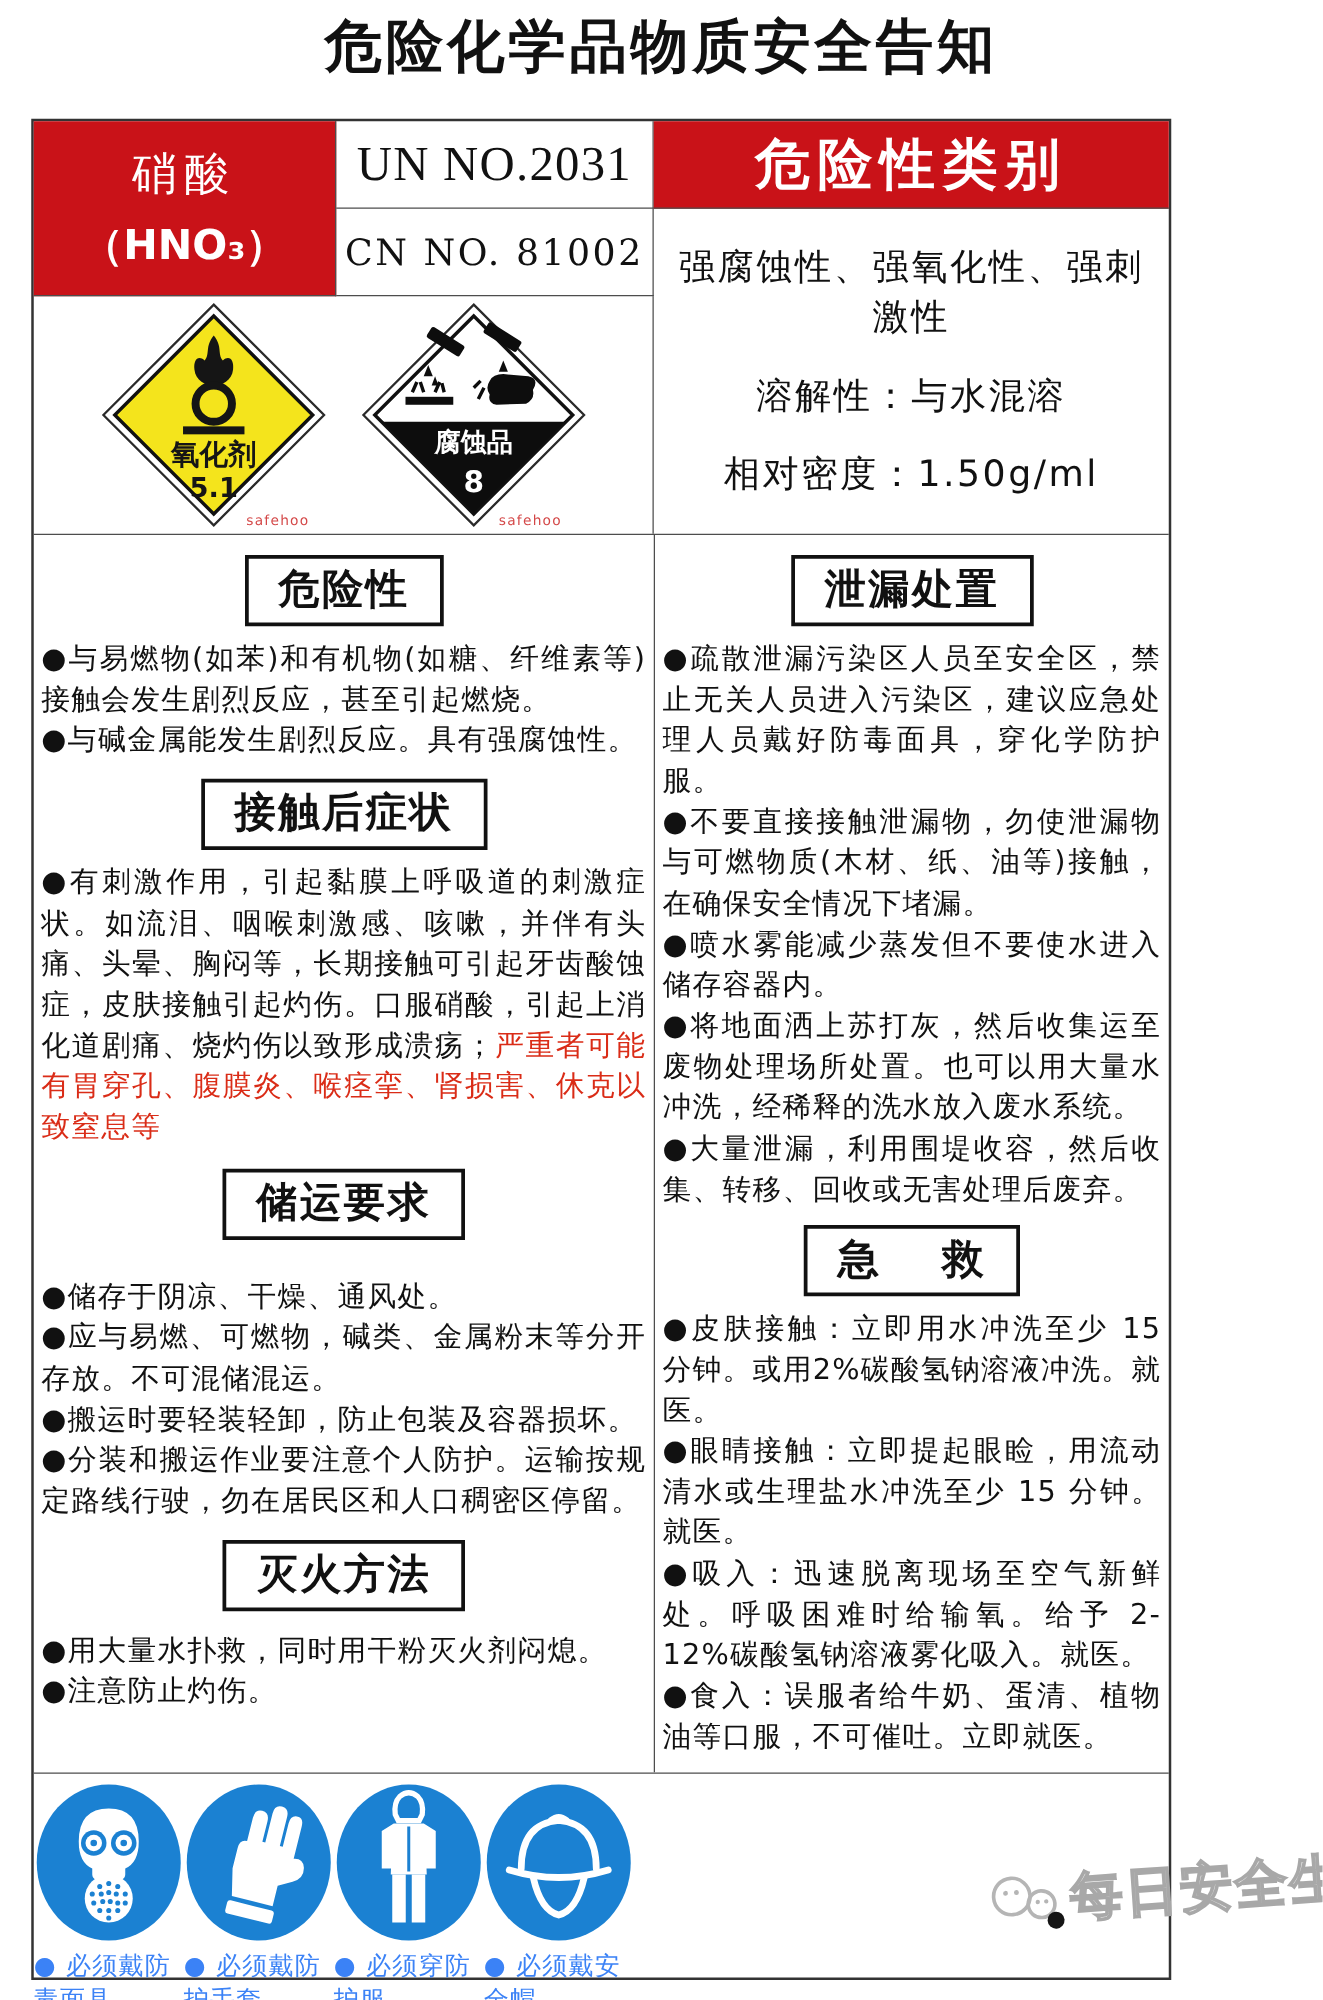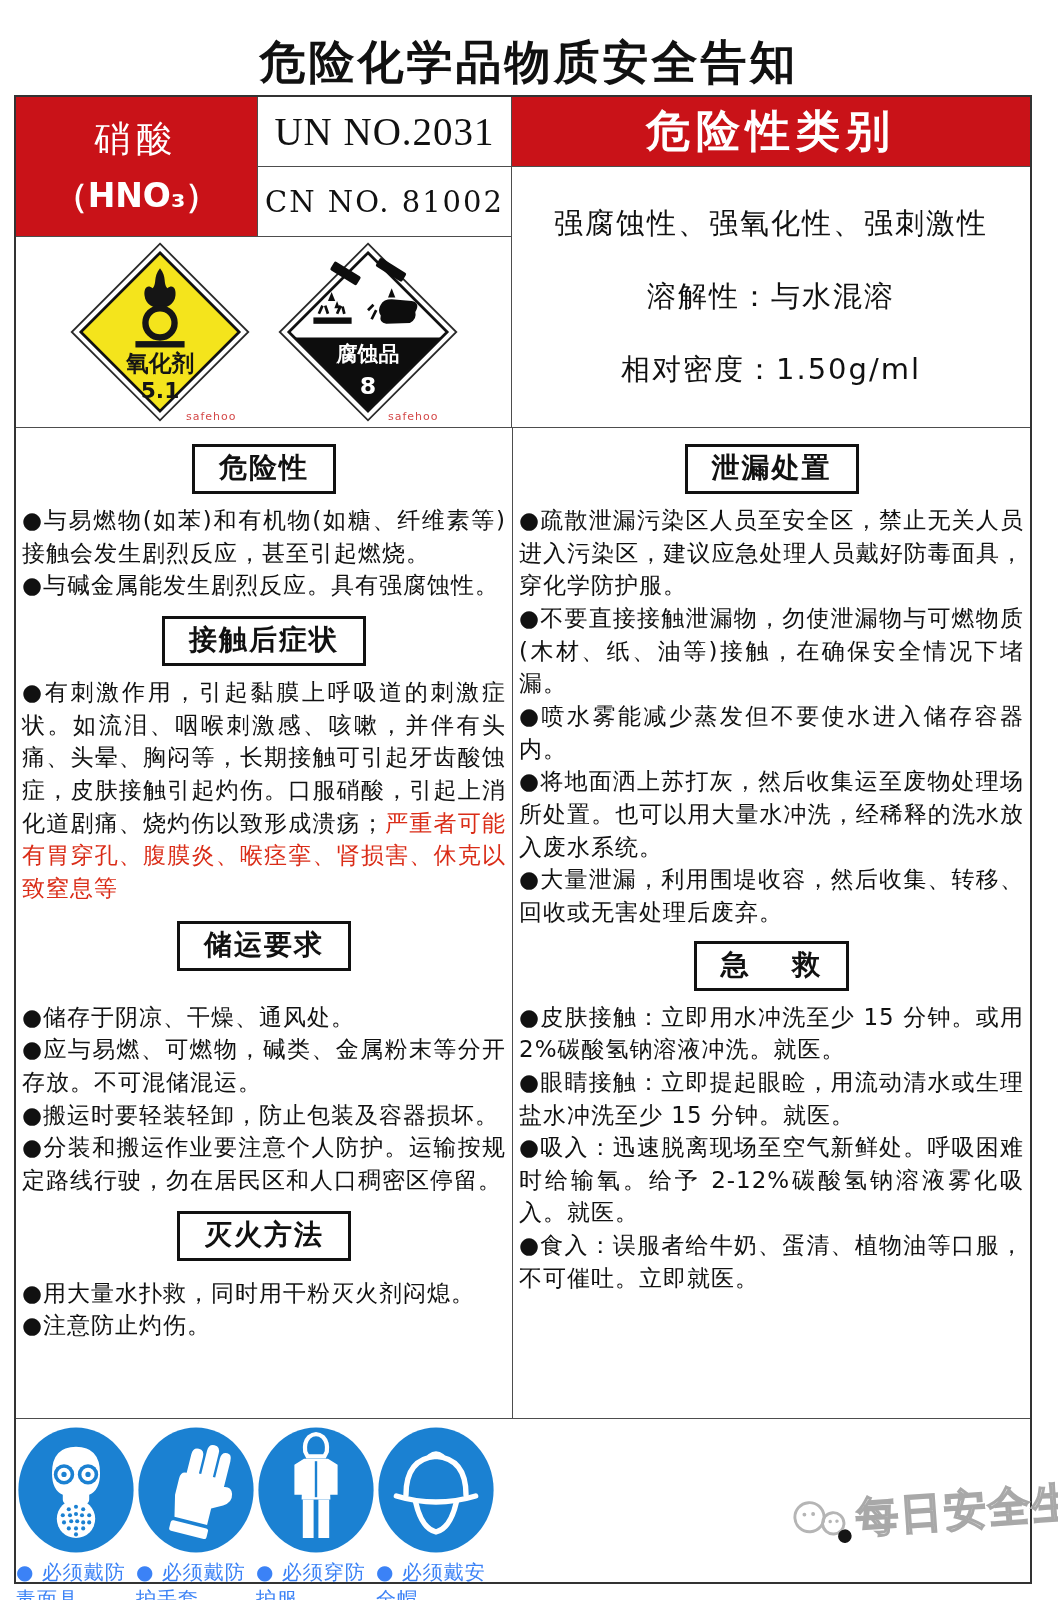--- a/index.html
+++ b/index.html
@@ -2,52 +2,52 @@
 <html lang="zh" style="--red: #c91218; --blue: #1b81d2; --red_text: #da2c17; --yellow: #f4e41c;"><head>
 <meta charset="utf-8">
 <style>
   :root{
     --red:#c91218; --blue:#1b81d2; --red_text:#da2c17; --yellow:#f4e41c;
     --line:#4d4d4d;
   }
   html,body{margin:0;padding:0;background:#fff;}
   body{width:1058px;height:1600px;position:relative;overflow:hidden;
        font-family:"DejaVu Sans",sans-serif;color:#111;}
-  .title{position:absolute;top:32px;left:0;width:100%;text-align:center;
+  .title{position:absolute;top:7px;left:0;width:100%;text-align:center;
          font-size:46px;font-weight:bold;letter-spacing:3px;}
-  .table{position:absolute;left:14px;top:95px;width:1018px;border:2px solid #333;box-sizing:border-box;background:#fff;}
+  .table{position:absolute;left:25px;top:95px;width:912px;border:2px solid #333;box-sizing:border-box;background:#fff;}
   .cell{box-sizing:border-box;}
   
   .hdr{display:grid;grid-template-columns:242px 254px 1fr;grid-template-rows:70px 70px 190px;border-bottom:1px solid var(--line);}
   .name-cell{grid-column:1;grid-row:1/3;background:var(--red);color:#fff;
              display:flex;flex-direction:column;justify-content:center;align-items:center;gap:10px;
              border-right:1px solid var(--line);border-bottom:1px solid var(--line);}
   .chem-name{font-size:36px;letter-spacing:6px;}
   .chem-formula{font-size:33px;font-weight:bold;}
   .un-cell{grid-column:2;grid-row:1;border-right:1px solid var(--line);border-bottom:1px solid var(--line);
            display:flex;align-items:center;justify-content:center;
            font-family:Liberation Serif, serif;font-size:39px;letter-spacing:1px;}
   .cn-cell{grid-column:2;grid-row:2;border-right:1px solid var(--line);border-bottom:1px solid var(--line);
            display:flex;align-items:center;justify-content:center;
            font-family:"DejaVu Serif",serif;font-size:29px;letter-spacing:2px;}
   .class-hdr{grid-column:3;grid-row:1;background:var(--red);color:#fff;border-bottom:1px solid var(--line);
              display:flex;align-items:center;justify-content:center;
              font-size:44px;font-weight:bold;letter-spacing:6px;}
   .props{grid-column:3;grid-row:2/4;display:flex;flex-direction:column;justify-content:space-evenly;
-         align-items:center;font-size:29px;padding:4px 8px;letter-spacing:2px;}
+         align-items:center;font-size:29px;padding:4px 8px;letter-spacing:2px;text-align:center;}
   .pictos{grid-column:1/3;grid-row:3;border-right:1px solid var(--line);position:relative;
           display:flex;align-items:center;justify-content:center;gap:26px;}
   .sh{position:absolute;bottom:4px;font-size:11px;color:#cf3333;opacity:.9;letter-spacing:1px;}
   .sh1{left:170px;} .sh2{left:372px;}
   
   .main{display:grid;grid-template-columns:497px 1fr;height:990px;border-bottom:1px solid var(--line);overflow:hidden;}
   .col{padding:4px 6px;box-sizing:border-box;overflow:hidden;}
   .col-left{border-right:1px solid var(--line);}
   .sec-box{display:block;width:max-content;margin:12px auto 10px;border:3px solid #111;
-           padding:2px 24px 4px;font-size:28px;font-weight:bold;letter-spacing:2px;background:#fff;}
+           padding:2px 24px 4px;font-size:33px;font-weight:bold;letter-spacing:2px;background:#fff;}
   .bul{font-size:23px;line-height:1.42;letter-spacing:1px;text-align:justify;}
   .red-txt{color:var(--red_text);} .mt14{margin-top:14px;} .gap30{margin-bottom:30px;} .gap16{margin-bottom:16px;}
   
   .bottom{display:grid;grid-template-columns:187px 1fr;height:163px;}
   .prot-label{background:var(--red);color:#fff;display:flex;flex-direction:column;justify-content:center;
               align-items:center;gap:14px;font-size:44px;letter-spacing:4px;border-right:1px solid var(--line);}
   .prot-icons{display:flex;justify-content:space-evenly;align-items:flex-start;padding-top:6px;}
   .prot-item{display:flex;flex-direction:column;align-items:center;width:196px;}
   .prot-caption{margin-top:4px;font-size:20px;color:#3b82f6;letter-spacing:1px;}
   

